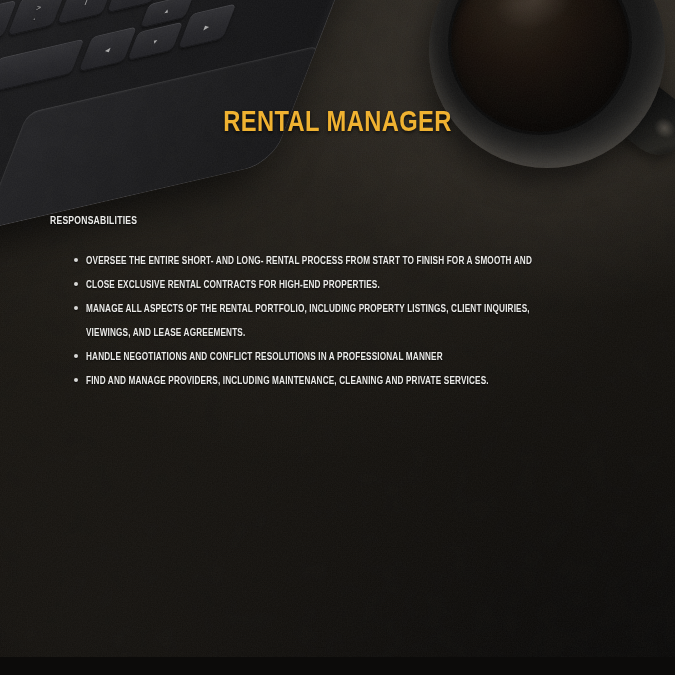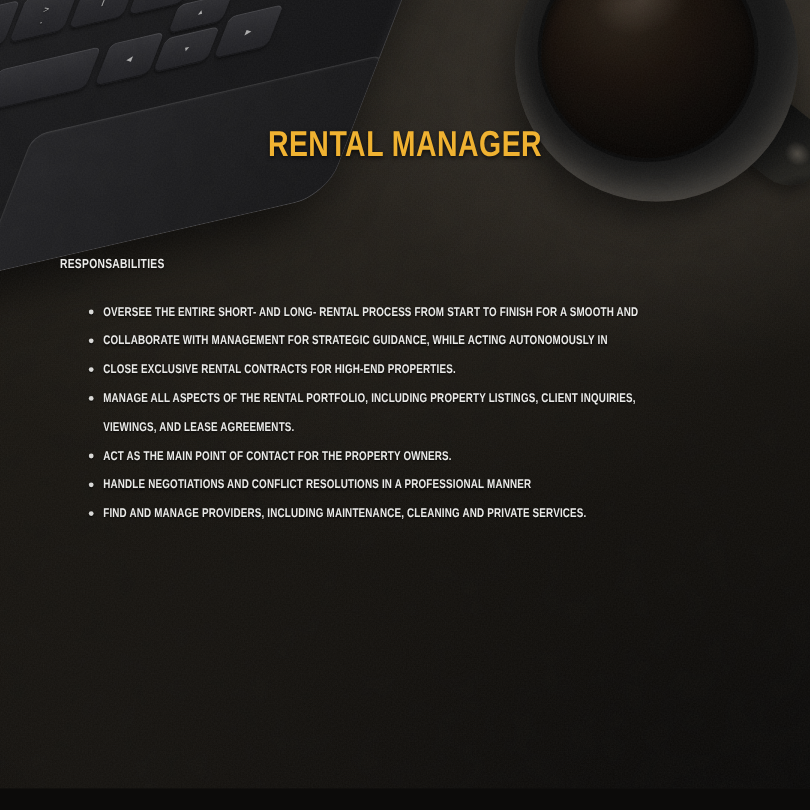--- a/index.html
+++ b/index.html
@@ -189,37 +189,29 @@
 
   <div class="section">
     <div class="heading">RESPONSABILITIES</div>
     <ul class="list">
       <li class="item">
         <span class="dot"></span>
         <div class="line">OVERSEE THE ENTIRE SHORT- AND LONG- RENTAL PROCESS FROM START TO FINISH FOR A SMOOTH AND</div>
       </li>
       <li class="item">
         <span class="dot"></span>
-        <div class="line">COLLABORATE WITH MANAGEMENT FOR STRATEGIC GUIDANCE, WHILE ACTING AUTONOMOUSLY IN</div>
-      </li>
-      <li class="item">
-        <span class="dot"></span>
         <div class="line">CLOSE EXCLUSIVE RENTAL CONTRACTS FOR HIGH-END PROPERTIES.</div>
       </li>
       <li class="item">
         <span class="dot"></span>
         <div class="line">MANAGE ALL ASPECTS OF THE RENTAL PORTFOLIO, INCLUDING PROPERTY LISTINGS, CLIENT INQUIRIES,</div>
         <div class="line">VIEWINGS, AND LEASE AGREEMENTS.</div>
       </li>
       <li class="item">
         <span class="dot"></span>
-        <div class="line">ACT AS THE MAIN POINT OF CONTACT FOR THE PROPERTY OWNERS.</div>
-      </li>
-      <li class="item">
-        <span class="dot"></span>
         <div class="line">HANDLE NEGOTIATIONS AND CONFLICT RESOLUTIONS IN A PROFESSIONAL MANNER</div>
       </li>
       <li class="item">
         <span class="dot"></span>
         <div class="line">FIND AND MANAGE PROVIDERS, INCLUDING MAINTENANCE, CLEANING AND PRIVATE SERVICES.</div>
       </li>
     </ul>
   </div>
 
 </div>

